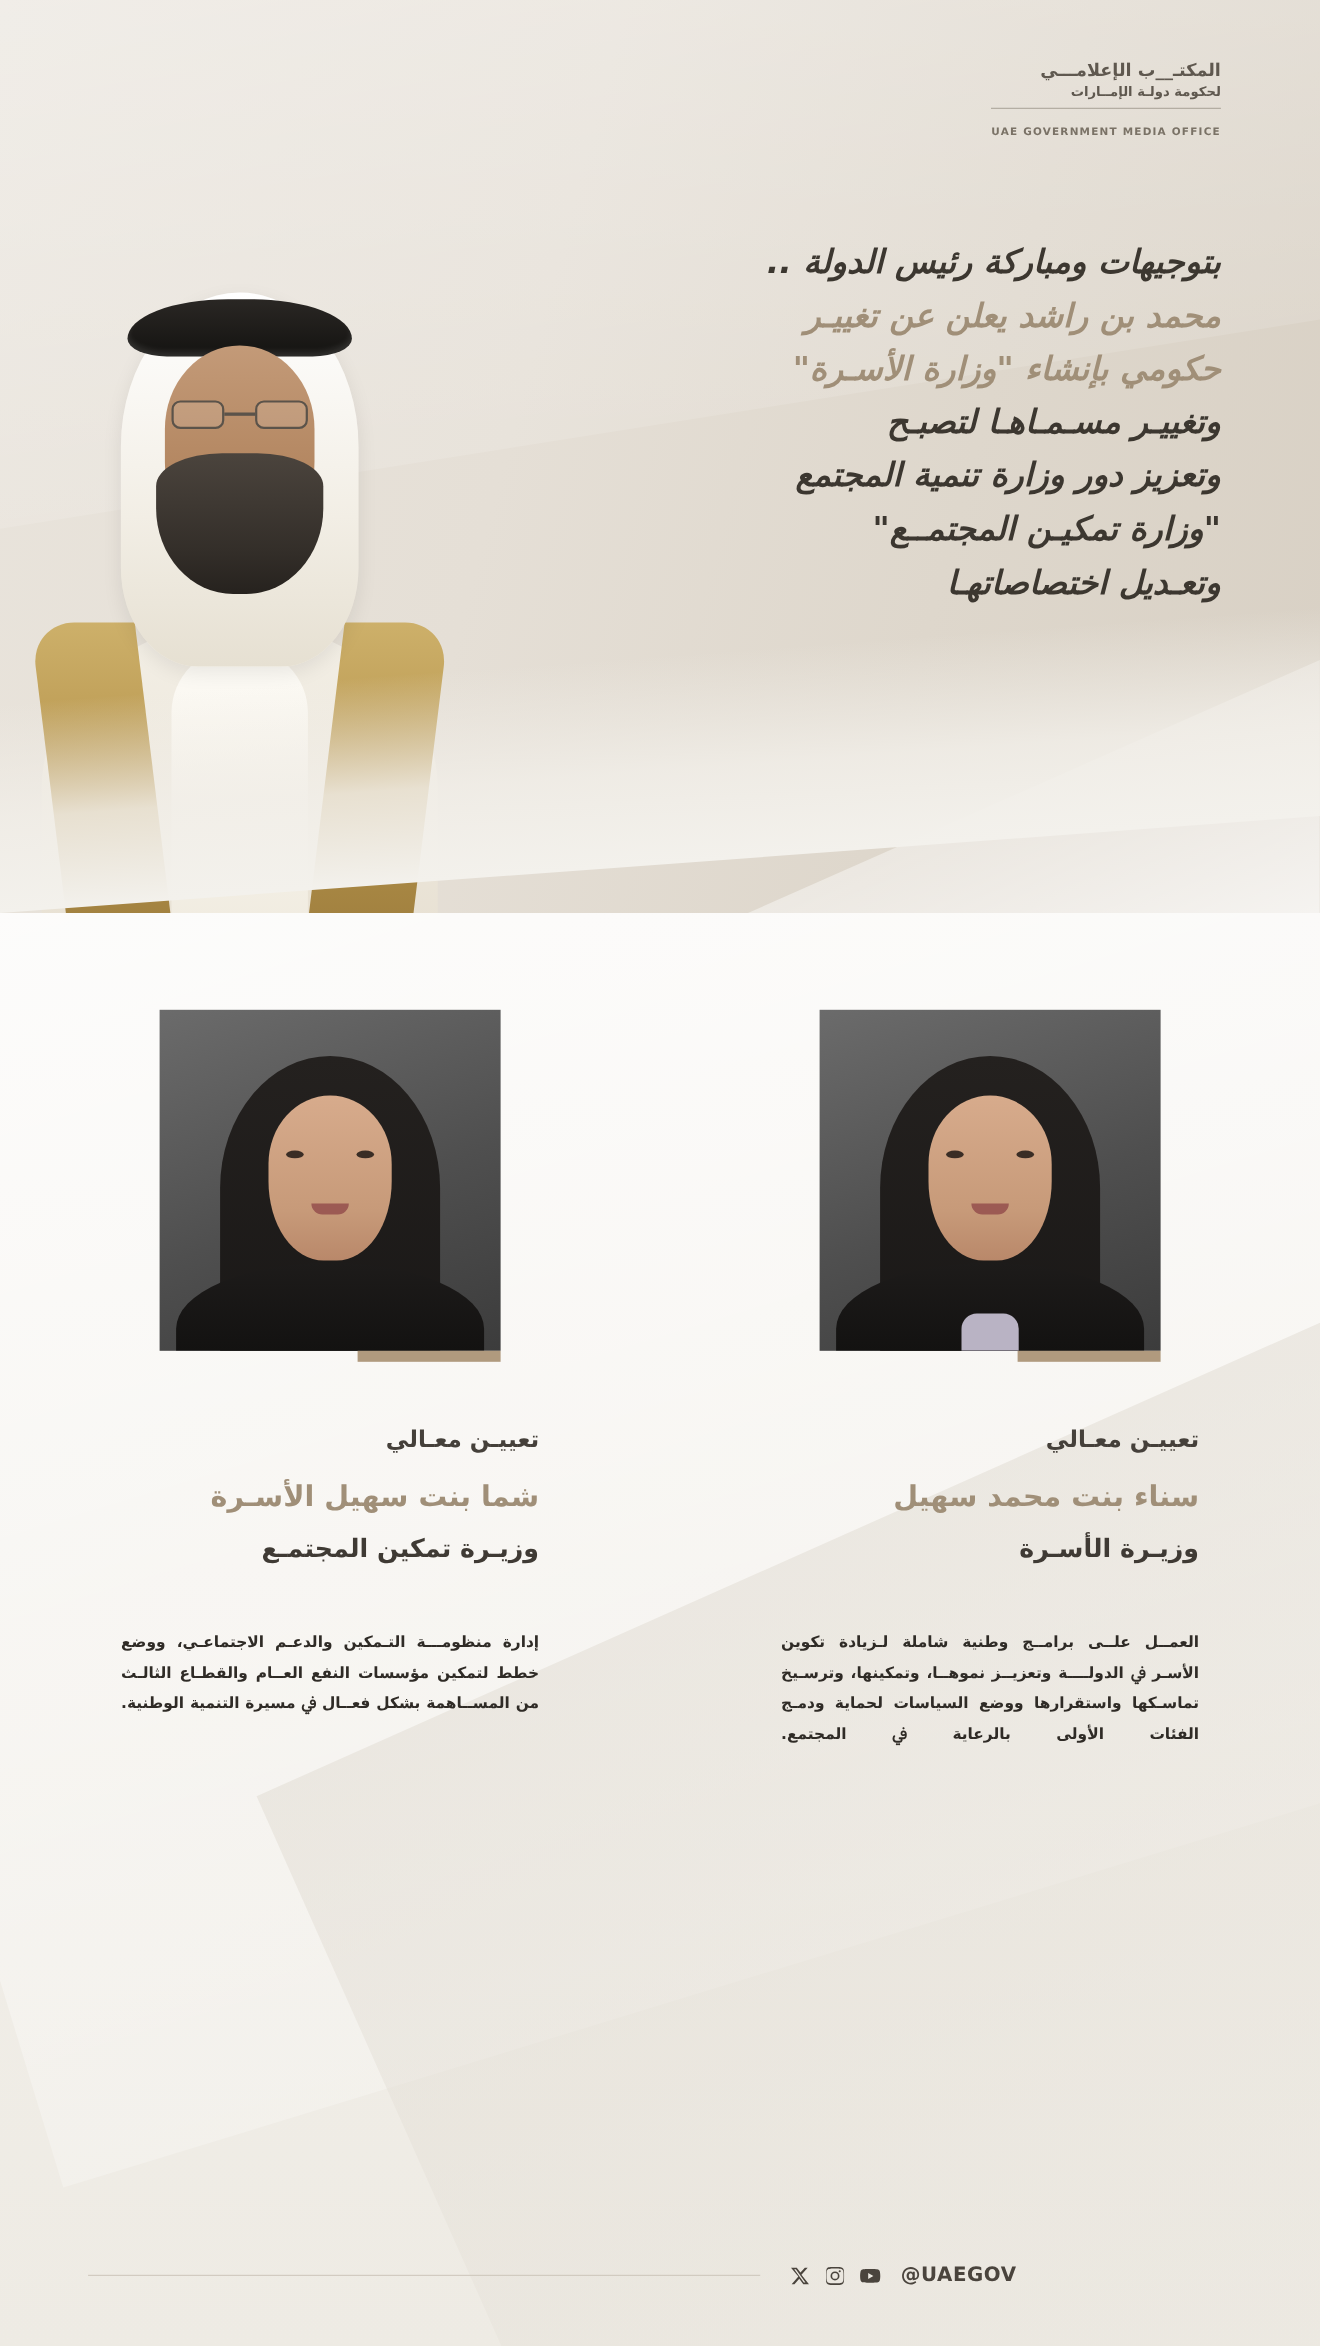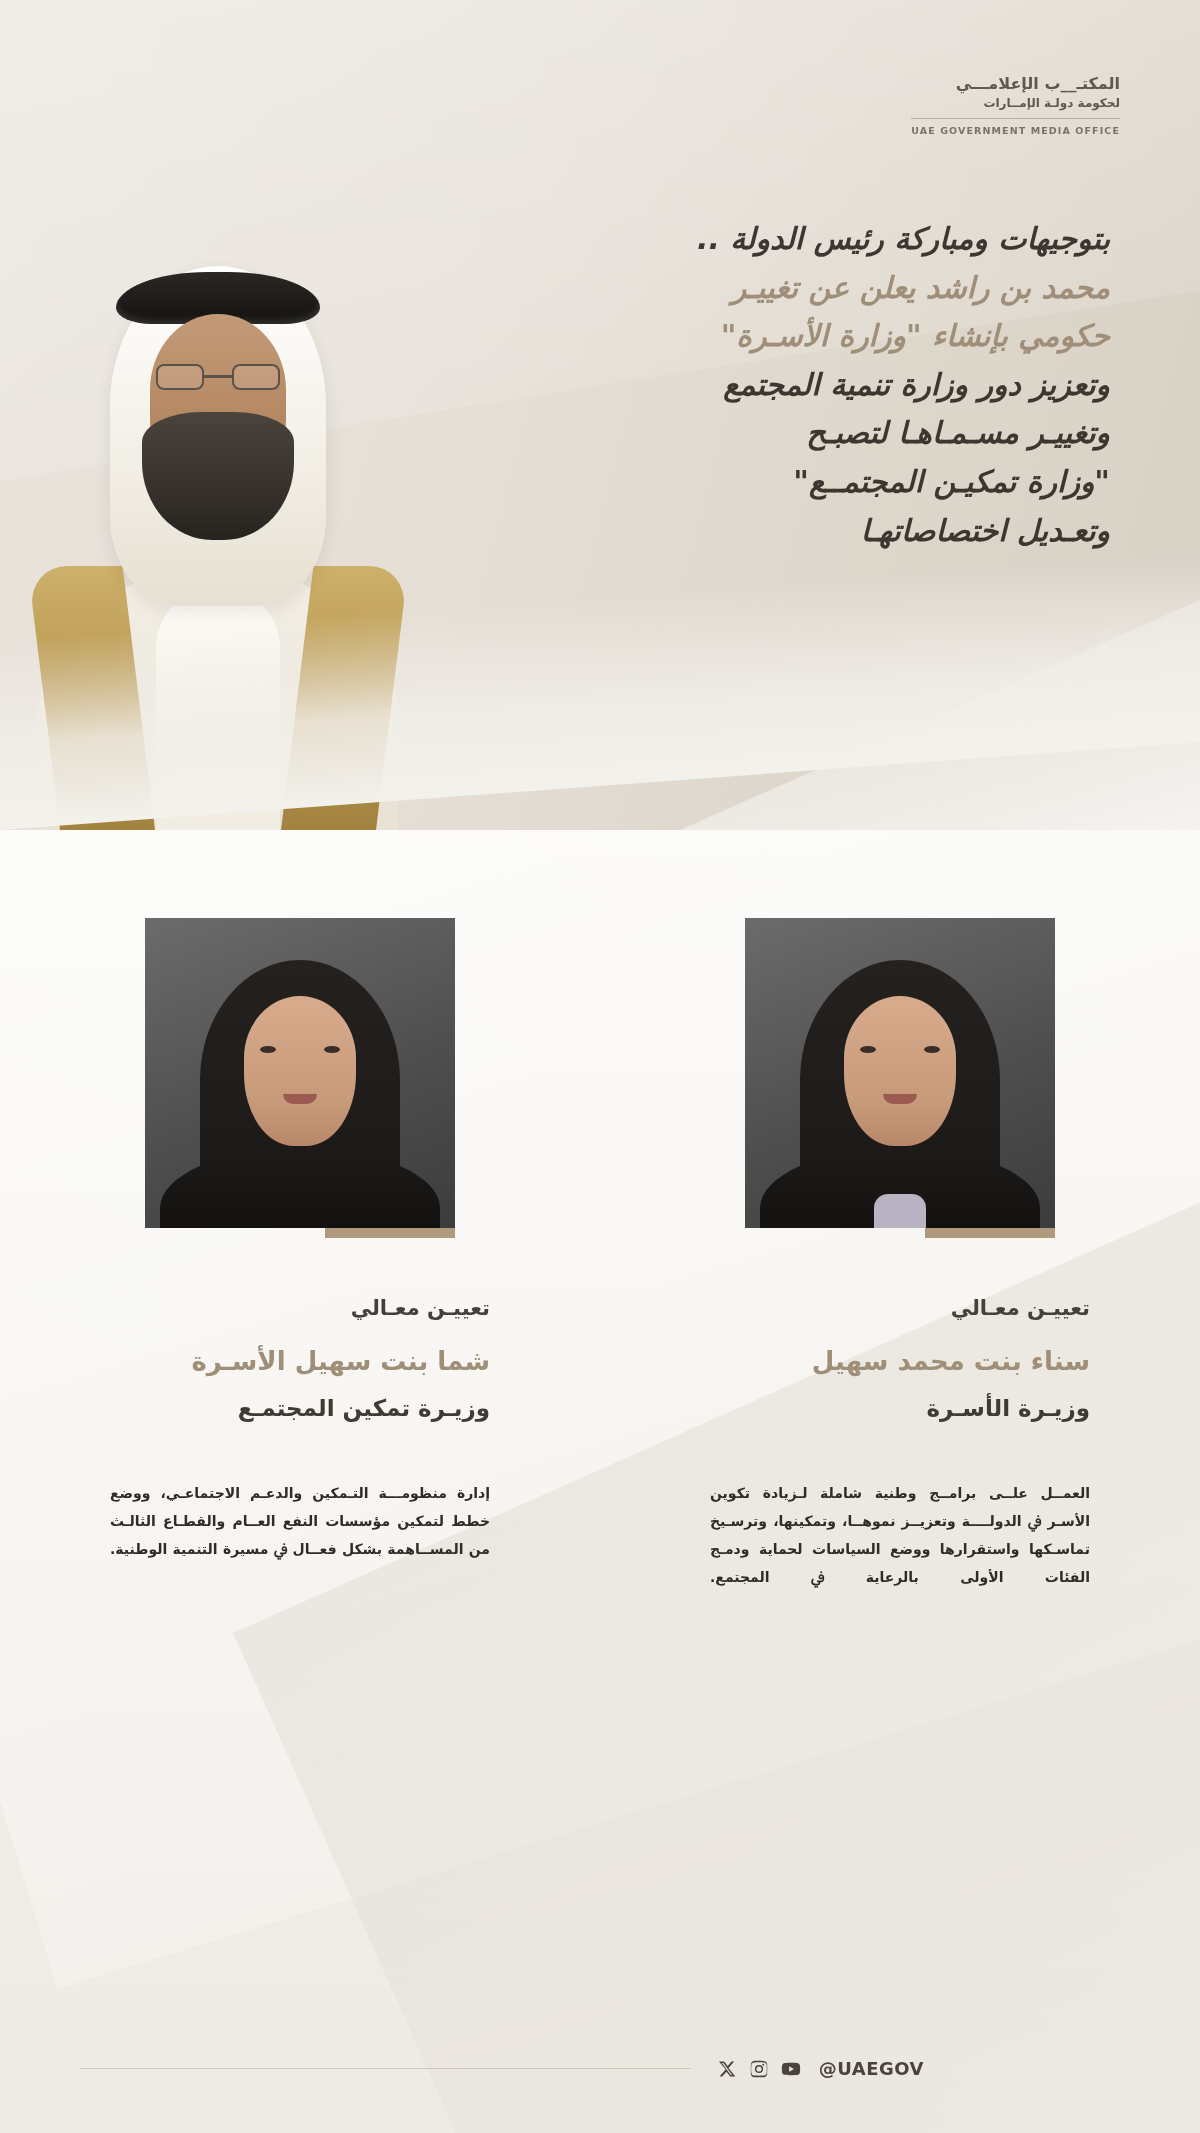--- a/index.html
+++ b/index.html
@@ -47,33 +47,32 @@
     position: absolute;
     right: 0; bottom: 0;
     width: 520px; height: 230px;
     background: linear-gradient(160deg, rgba(255,255,255,0.05), rgba(255,255,255,0.75));
     clip-path: polygon(100% 0, 100% 100%, 0 100%);
   }
 
   
   .logo {
     position: absolute;
-    top: 52px; right: 80px;
+    top: 52px; right: 90px;
     text-align: right;
     color: #6f675d;
     line-height: 1.45;
     letter-spacing: 1px;
-    margin-top: 20px;
   }
   .logo .l1 { font-size: 16px; font-weight: 700; color: #5f584f; }
   .logo .l2 { font-size: 12px; font-weight: 700; color: #5f584f; }
   .logo .l3 {
     font-size: 9.5px; font-weight: 700; letter-spacing: 1.1px;
     color: #7a7266; margin-top: 5px; direction: ltr; text-align: right;
-    border-top: 1px solid rgba(120,112,100,0.45); padding-top: 5px; display: inline-block;
+    border-top: 1px solid rgba(120,112,100,0.45); padding-top: 15px; display: inline-block;
   }
 
   
   .headline {
     position: absolute;
     top: 215px; right: 90px;
     width: 700px;
     text-align: right;
     line-height: 1.62;
     font-size: 30px;
@@ -294,22 +293,22 @@
         <i class="left"></i>
           <i class="right"></i>
           <b></b>
       </div>
     </div>
 
     <div class="headline">
       <div class="hl-line">بتوجيهات ومباركة رئيس الدولة ..</div>
       <div class="hl-line accent">محمد بن راشد يعلن عن تغييـر</div>
       <div class="hl-line accent">حكومي بإنشاء "وزارة الأسـرة"</div>
+      <div class="hl-line">وتغييـر مسـمـاهـا لتصبـح</div>
       <div class="hl-line">وتعزيز دور وزارة تنمية المجتمع</div>
-      <div class="hl-line">وتغييـر مسـمـاهـا لتصبـح</div>
       <div class="hl-line">"وزارة تمكيـن المجتمــع"</div>
       <div class="hl-line">وتعـديل اختصاصاتهـا</div>
     </div>
 
     <div class="right-wedge"></div>
     <div class="bottom-fade"></div>
   </div>
 
   <div class="bottom-section">
     <div class="diag1"></div>

